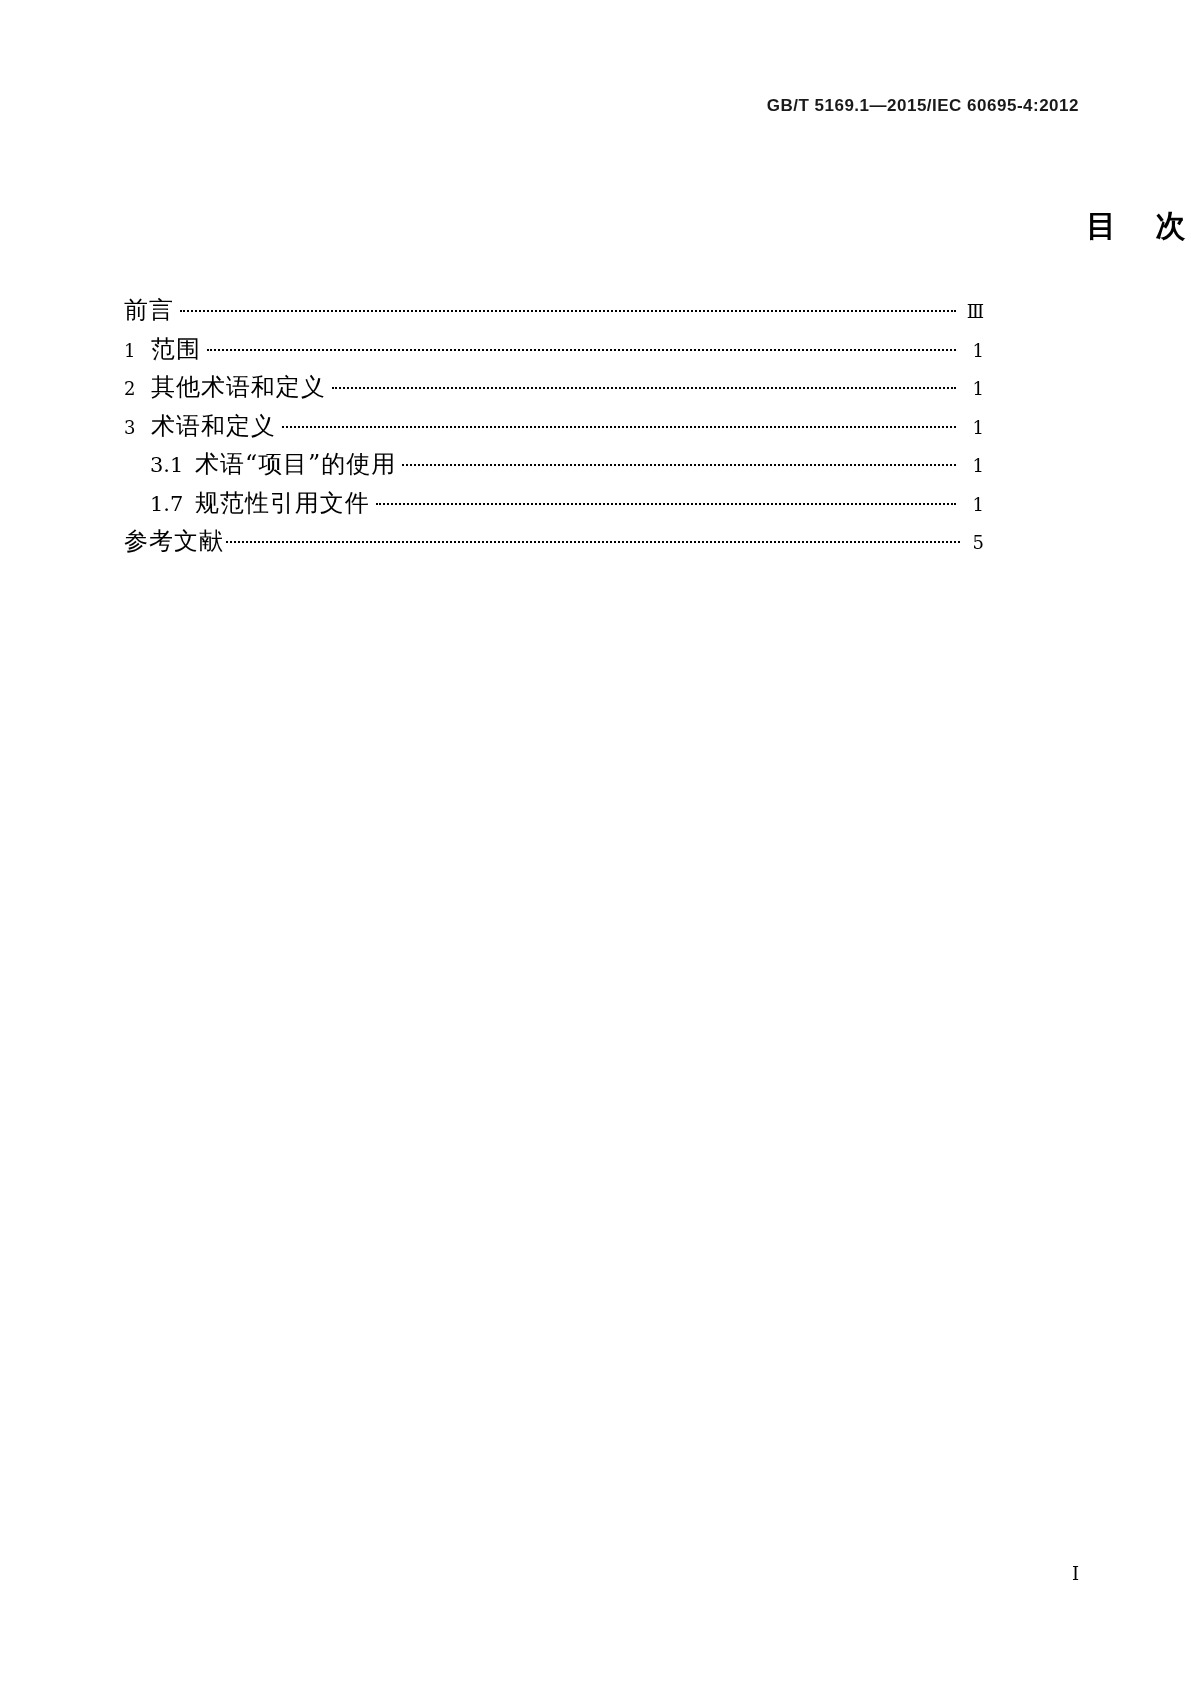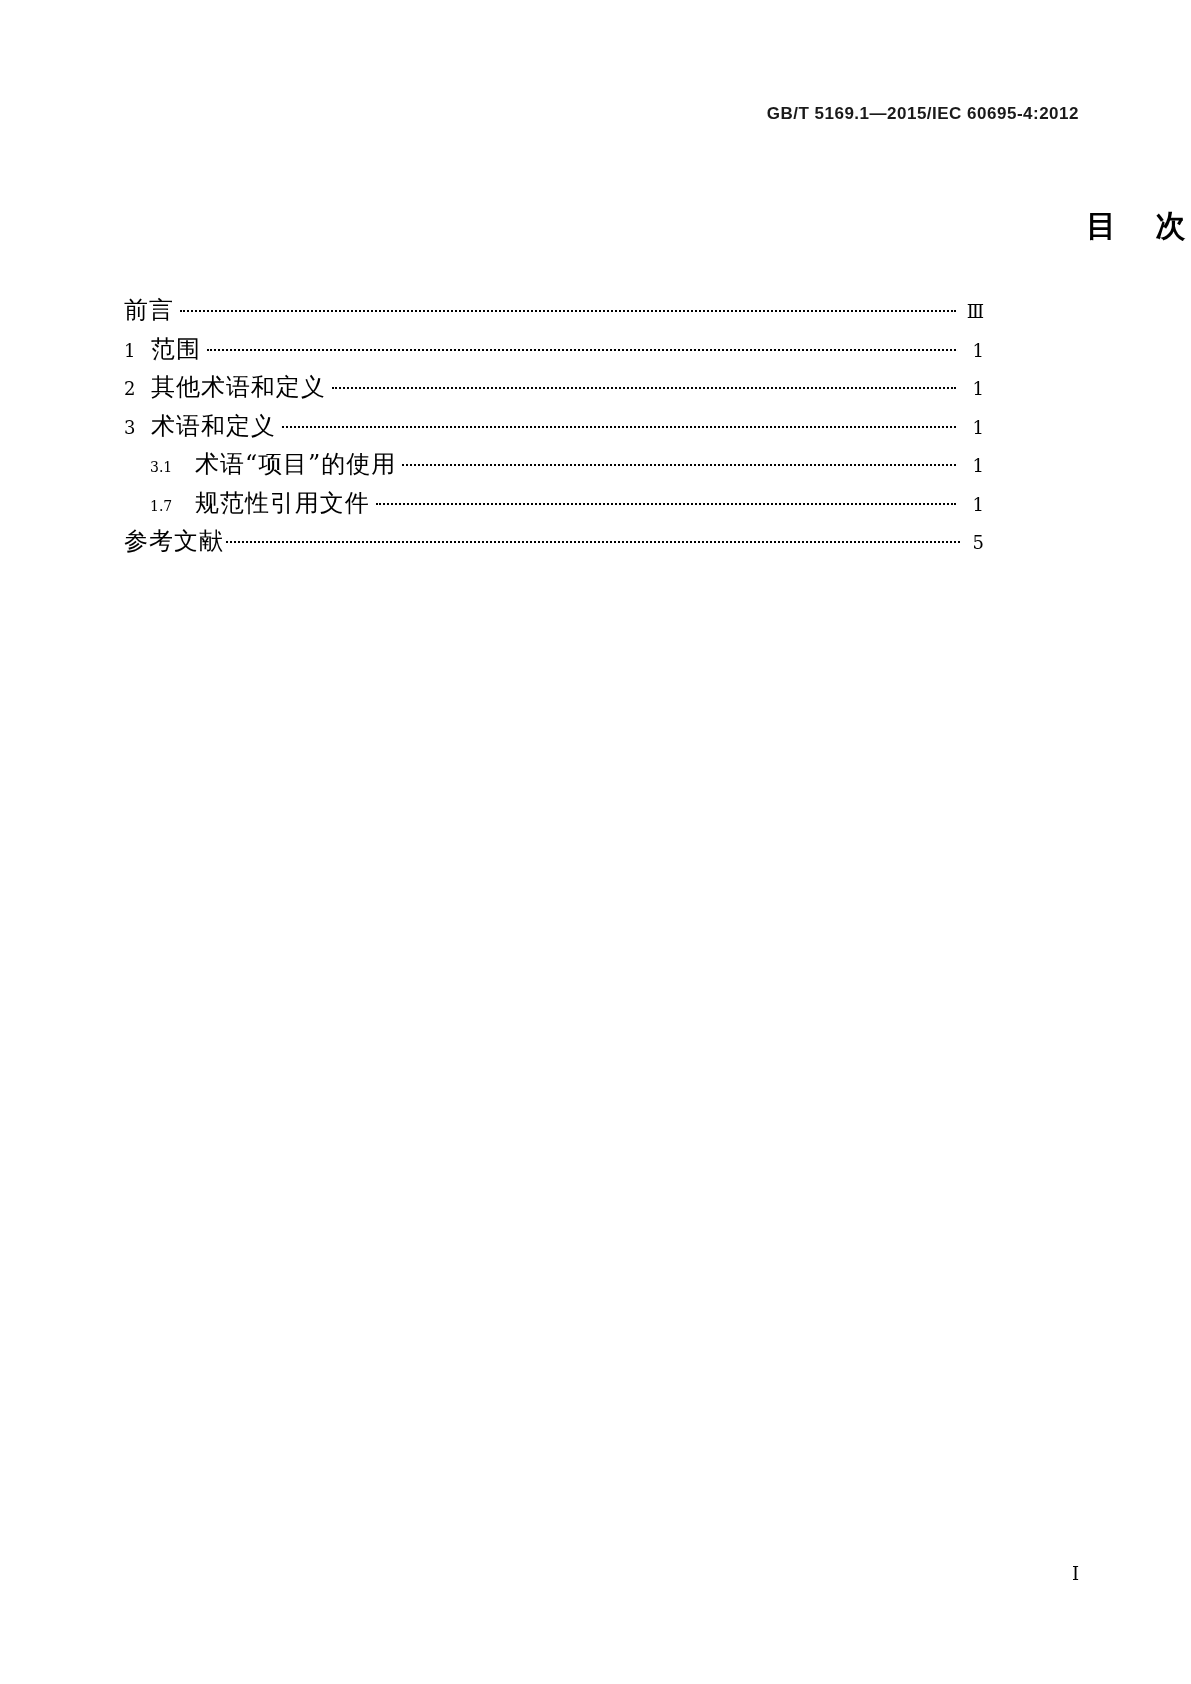--- a/index.html
+++ b/index.html
@@ -11,21 +11,21 @@
     position: relative;
     width: 1191px;
     height: 1684px;
     background: #ffffff;
     font-family: "Liberation Serif", serif;
     color: #000000;
     overflow: hidden;
   }
   .header-std {
     position: absolute;
-    top: 104px;
+    top: 96px;
     right: 112px;
     font-family: "Liberation Sans", sans-serif;
     font-weight: bold;
     font-size: 17px;
     letter-spacing: 0.5px;
     color: #1a1a1a;
     white-space: nowrap;
   }
   .toc-title {
     position: absolute;
@@ -62,21 +62,21 @@
   }
   .num {
     display: inline-block;
     min-width: 16px;
     font-family: "DejaVu Serif", serif;
     font-size: 18px;
     color: #000;
   }
   .num.sub {
     min-width: 34px;
-    font-size: 14px;
+    font-size: 21px;
   }
   .label {
     font-family: "DejaVu Serif", serif;
     font-size: 24px;
     color: #000;
     margin-left: 11px;
     letter-spacing: 0.04em;
   }
   .label.noindent {
     margin-left: 0;

